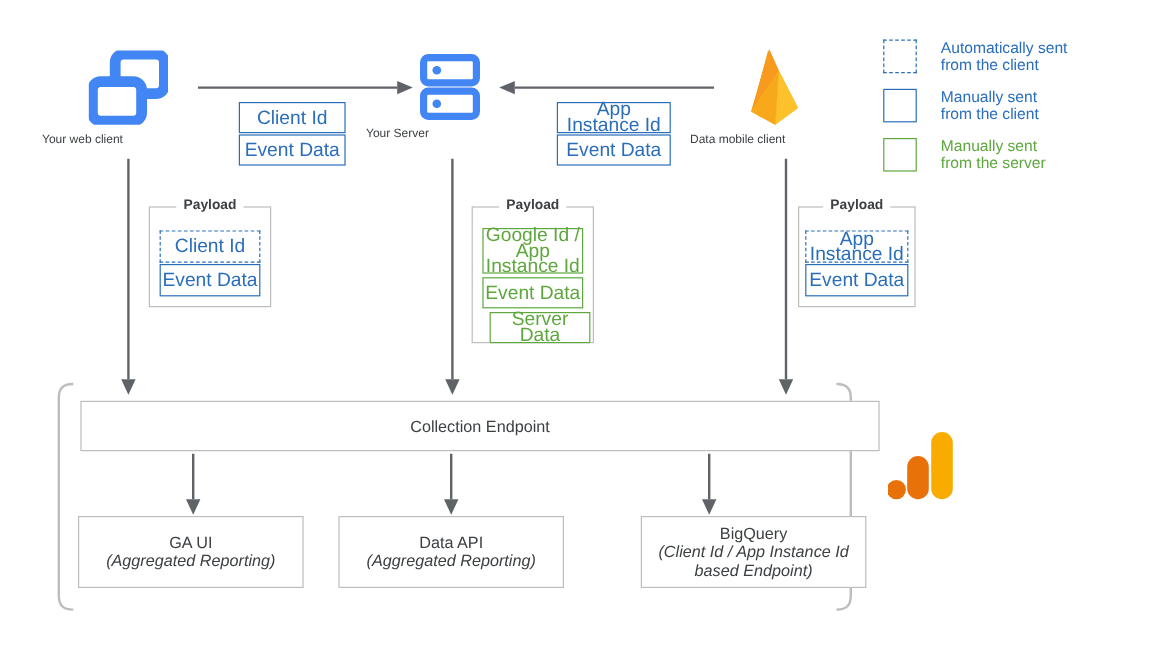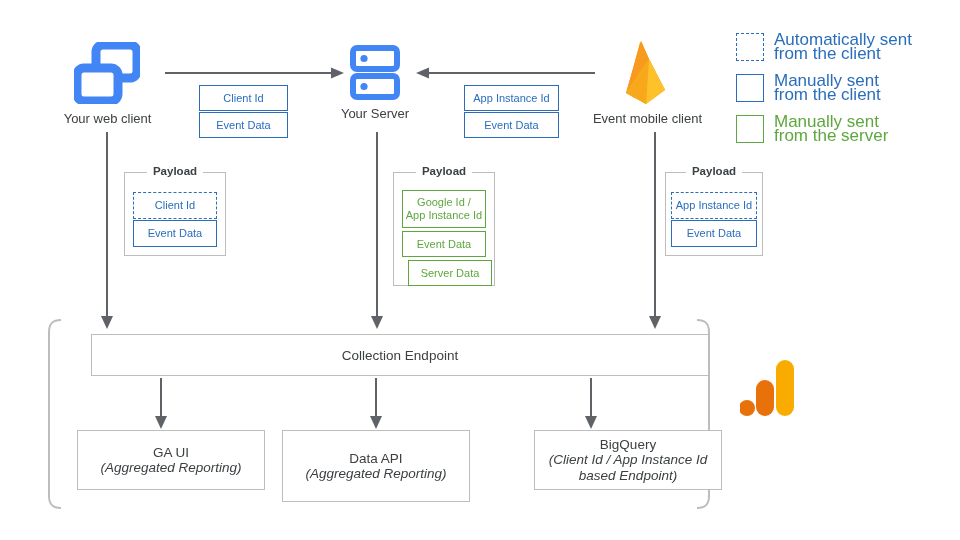--- a/index.html
+++ b/index.html
@@ -10,33 +10,32 @@
     font-family: "Liberation Sans", sans-serif;
     overflow: hidden;
   }
   #stage { position: relative; width: 960px; height: 540px; background:#fff; }
 
   .abs { position: absolute; }
 
   
   .node-label {
     position: absolute;
-    text-align: center;
-    font-size: 13px;
+    font-size: 10px;
     color: #3c4043;
     white-space: nowrap;
   }
 
   
   .dbox {
     position: absolute;
     display: flex;
     align-items: center;
     justify-content: center;
-    font-size: 11px;
+    font-size: 16px;
     line-height: 13px;
     text-align: center;
     background: #fff;
   }
   .dbox.blue  { border: 1.6px solid #2a6ebb; color: #2a6ebb; }
   .dbox.green { border: 1.6px solid #5fa martin; }
   .dbox.green { border: 1.6px solid #5ea73e; color: #5ea73e; }
   .dbox.dashed{ border: 1.6px dashed #2a6ebb; color: #2a6ebb; }
 
   
@@ -77,22 +76,22 @@
   .arrow-v { position: absolute; }
   .arrow-h { position: absolute; }
 
   
   .legend-row { position: absolute; display: flex; align-items: flex-start; }
   .legend-swatch { width: 28px; height: 28px; background:#fff; flex: 0 0 auto; }
   .legend-swatch.dashed { border: 1.6px dashed #2a6ebb; }
   .legend-swatch.blue   { border: 1.6px solid  #2a6ebb; }
   .legend-swatch.green  { border: 1.6px solid  #5ea73e; }
   .legend-text {
-    margin-left: 10px;
-    font-size: 17px;
+    margin-left: 20px;
+    font-size: 13px;
     line-height: 14px;
     white-space: pre-line;
   }
   .legend-text.blue  { color: #2a6ebb; }
   .legend-text.green { color: #5ea73e; }
 
   
   .ga-caption {
     position: absolute;
     text-align: center;
@@ -131,21 +130,21 @@
   </svg>
 
   <svg class="abs" style="left:740px; top:358px;" width="58" height="60" viewBox="0 0 58 60">
     <rect x="36" y="2" width="18" height="56" rx="9" fill="#f9ab00"></rect>
     <rect x="16" y="22" width="18" height="36" rx="9" fill="#e8710a"></rect>
     <circle cx="7" cy="50" r="8" fill="#e8710a"></circle>
   </svg>
 
   <div class="node-label" style="left:35px; top:111px; width:145px;">Your web client</div>
   <div class="node-label" style="left:305px; top:106px; width:140px;">Your Server</div>
-  <div class="node-label" style="left:575px; top:111px; width:145px;">Event mobile client</div>
+  <div class="node-label" style="left:575px; top:111px; width:145px;">Data mobile client</div>
 
   <svg class="arrow-h" style="left:165px; top:66px;" width="180" height="14" viewBox="0 0 180 14">
     <line x1="0" y1="7" x2="166" y2="7" stroke="#5f6368" stroke-width="2"></line>
     <polygon points="166,1.5 179,7 166,12.5" fill="#5f6368"></polygon>
   </svg>
   <svg class="arrow-h" style="left:415px; top:66px;" width="180" height="14" viewBox="0 0 180 14">
     <line x1="14" y1="7" x2="180" y2="7" stroke="#5f6368" stroke-width="2"></line>
     <polygon points="14,1.5 1,7 14,12.5" fill="#5f6368"></polygon>
   </svg>
 
@@ -186,42 +185,42 @@
     <div class="payload-title">Payload</div>
   </div>
   <div class="dbox dashed" style="left:671px; top:192px; width:86px; height:27px;">App Instance Id</div>
   <div class="dbox blue" style="left:671px; top:220px; width:86px; height:27px;">Event Data</div>
 
   <svg class="abs" style="left:47px; top:318px;" width="664" height="192" viewBox="0 0 664 192">
     <path d="M14 2 C 5 2 2 6 2 14 L2 178 C2 186 5 190 14 190" fill="none" stroke="#bdbdbd" stroke-width="2"></path>
     <path d="M650 2 C 659 2 662 6 662 14 L662 178 C662 186 659 190 650 190" fill="none" stroke="#bdbdbd" stroke-width="2"></path>
   </svg>
 
-  <div class="gbox" style="left:67px; top:334px; width:618px; height:42px;margin-left:24px;">
+  <div class="gbox" style="left:67px; top:334px; width:666px; height:42px;">
     <span class="t1">Collection Endpoint</span>
   </div>
 
   <svg class="arrow-v" style="left:153px; top:378px;" width="16" height="52" viewBox="0 0 16 52">
     <line x1="8" y1="0" x2="8" y2="38" stroke="#5f6368" stroke-width="2"></line>
     <polygon points="2,38 14,38 8,51" fill="#5f6368"></polygon>
   </svg>
   <svg class="arrow-v" style="left:368px; top:378px;" width="16" height="52" viewBox="0 0 16 52">
     <line x1="8" y1="0" x2="8" y2="38" stroke="#5f6368" stroke-width="2"></line>
     <polygon points="2,38 14,38 8,51" fill="#5f6368"></polygon>
   </svg>
   <svg class="arrow-v" style="left:583px; top:378px;" width="16" height="52" viewBox="0 0 16 52">
     <line x1="8" y1="0" x2="8" y2="38" stroke="#5f6368" stroke-width="2"></line>
     <polygon points="2,38 14,38 8,51" fill="#5f6368"></polygon>
   </svg>
 
-  <div class="gbox" style="left:77px; top:430px; width:188px; height:60px;">
+  <div class="gbox" style="left:65px; top:430px; width:188px; height:60px;">
     <span class="t1">GA UI</span>
     <span class="t2">(Aggregated Reporting)</span>
   </div>
-  <div class="gbox" style="left:282px; top:430px; width:188px; height:72px;">
+  <div class="gbox" style="left:282px; top:430px; width:188px; height:60px;">
     <span class="t1">Data API</span>
     <span class="t2">(Aggregated Reporting)</span>
   </div>
   <div class="gbox" style="left:497px; top:430px; width:188px; height:60px;margin-left:37px;">
     <span class="t1">BigQuery</span>
     <span class="t2" style="white-space:pre-line; line-height:16px;">(Client Id / App Instance Id
 based Endpoint)</span>
   </div>
 
 

